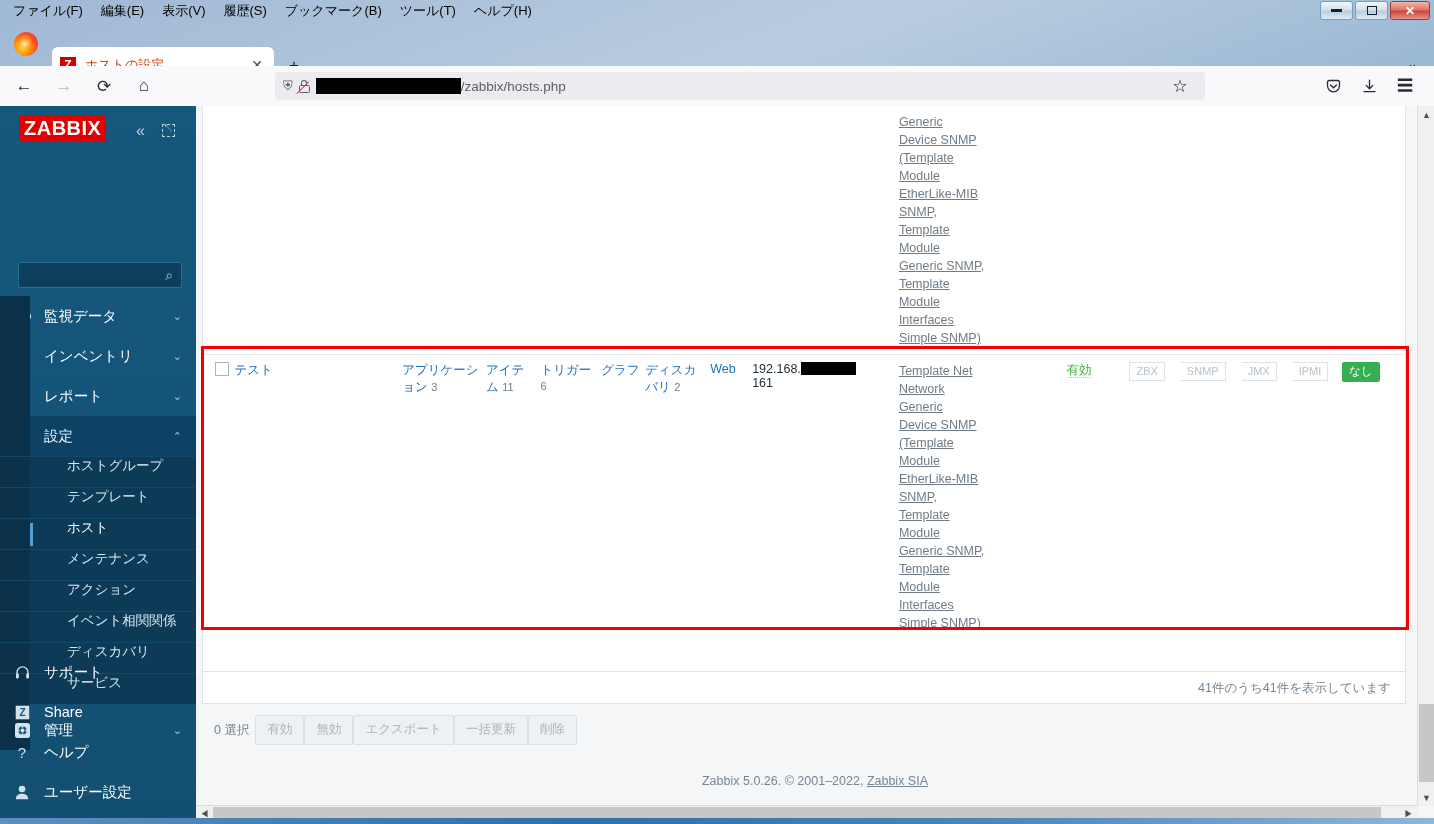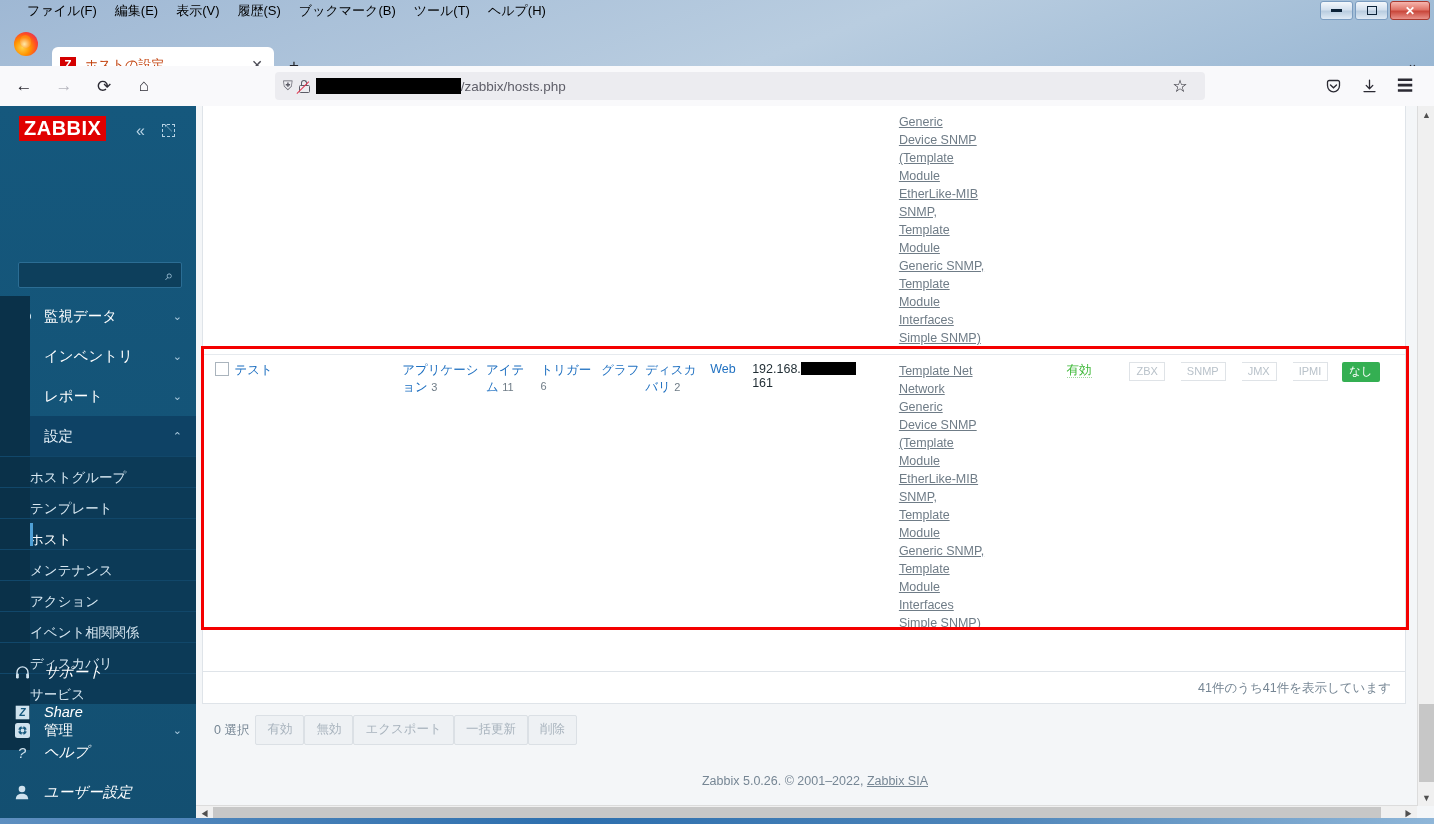--- a/index.html
+++ b/index.html
@@ -14,21 +14,21 @@
   }
 
   
   #window-frame {
     position: absolute; left:0; top:0; width:1434px; height:824px;
   }
 
   
   #menubar {
     position:absolute; left:0; top:0; width:1434px; height:22px;
-    display:flex; align-items:center; padding-left:18px;
+    display:flex; align-items:center; padding-left:4px;
     font-size:13px; color:#000;
   }
   #menubar .mi { padding:1px 9px; white-space:nowrap; letter-spacing:0px; }
 
   
   #wincontrols { position:absolute; right:4px; top:1px; display:flex; gap:2px; }
   .wbtn {
     width:33px; height:19px; border:1px solid #7a9cc0;
     border-radius:3px; display:flex; align-items:center; justify-content:center;
     background:linear-gradient(180deg,#f4f8fc 0%,#d3e0ee 45%,#b9cde0 55%,#dfeaf5 100%);
@@ -162,30 +162,30 @@
   .nav-item .nic {
     width:44px; display:flex; align-items:center; justify-content:center;
     font-size:15px; color:#cfe2ee;
   }
   .nav-item .chev { position:absolute; right:14px; font-size:11px; color:#a9c9dd; }
   .nav-item.open { background:#0e4265; }
   .nav-item.open .nlbl { color:#e8f3fa; }
 
   .submenu { background:#0c3a57; }
   .sub-item {
-    position:relative; height:31px; padding-left:30px; display:flex; align-items:flex-end;
+    position:relative; height:31px; padding-left:67px; display:flex; align-items:flex-start;
     font-size:13.5px; color:#d8e8f2; border-top:1px solid #11476a;
   }
   .sub-item.selected { color:#ffffff; }
   .sub-item.selected::before{
     content:""; position:absolute; left:30px; top:4px; width:3px; height:23px; background:#4fa0d6;
   }
   .sub-gutter { position:absolute; left:0; top:0; width:30px; bottom:0; background:#0a3149; }
 
-  .nav-bottom { position:absolute; left:0; width:196px;font-style:italic; }
+  .nav-bottom { position:absolute; left:0; width:196px; }
 
   
   #content {
     position:absolute; left:196px; top:0; width:1238px; height:718px;
     background:#f4f6f8; overflow:hidden;
   }
   #list-panel {
     position:absolute; left:6px; top:0; width:1204px; height:566px;
     background:#ffffff; border:1px solid #dfe4e9; border-top:none;
   }

